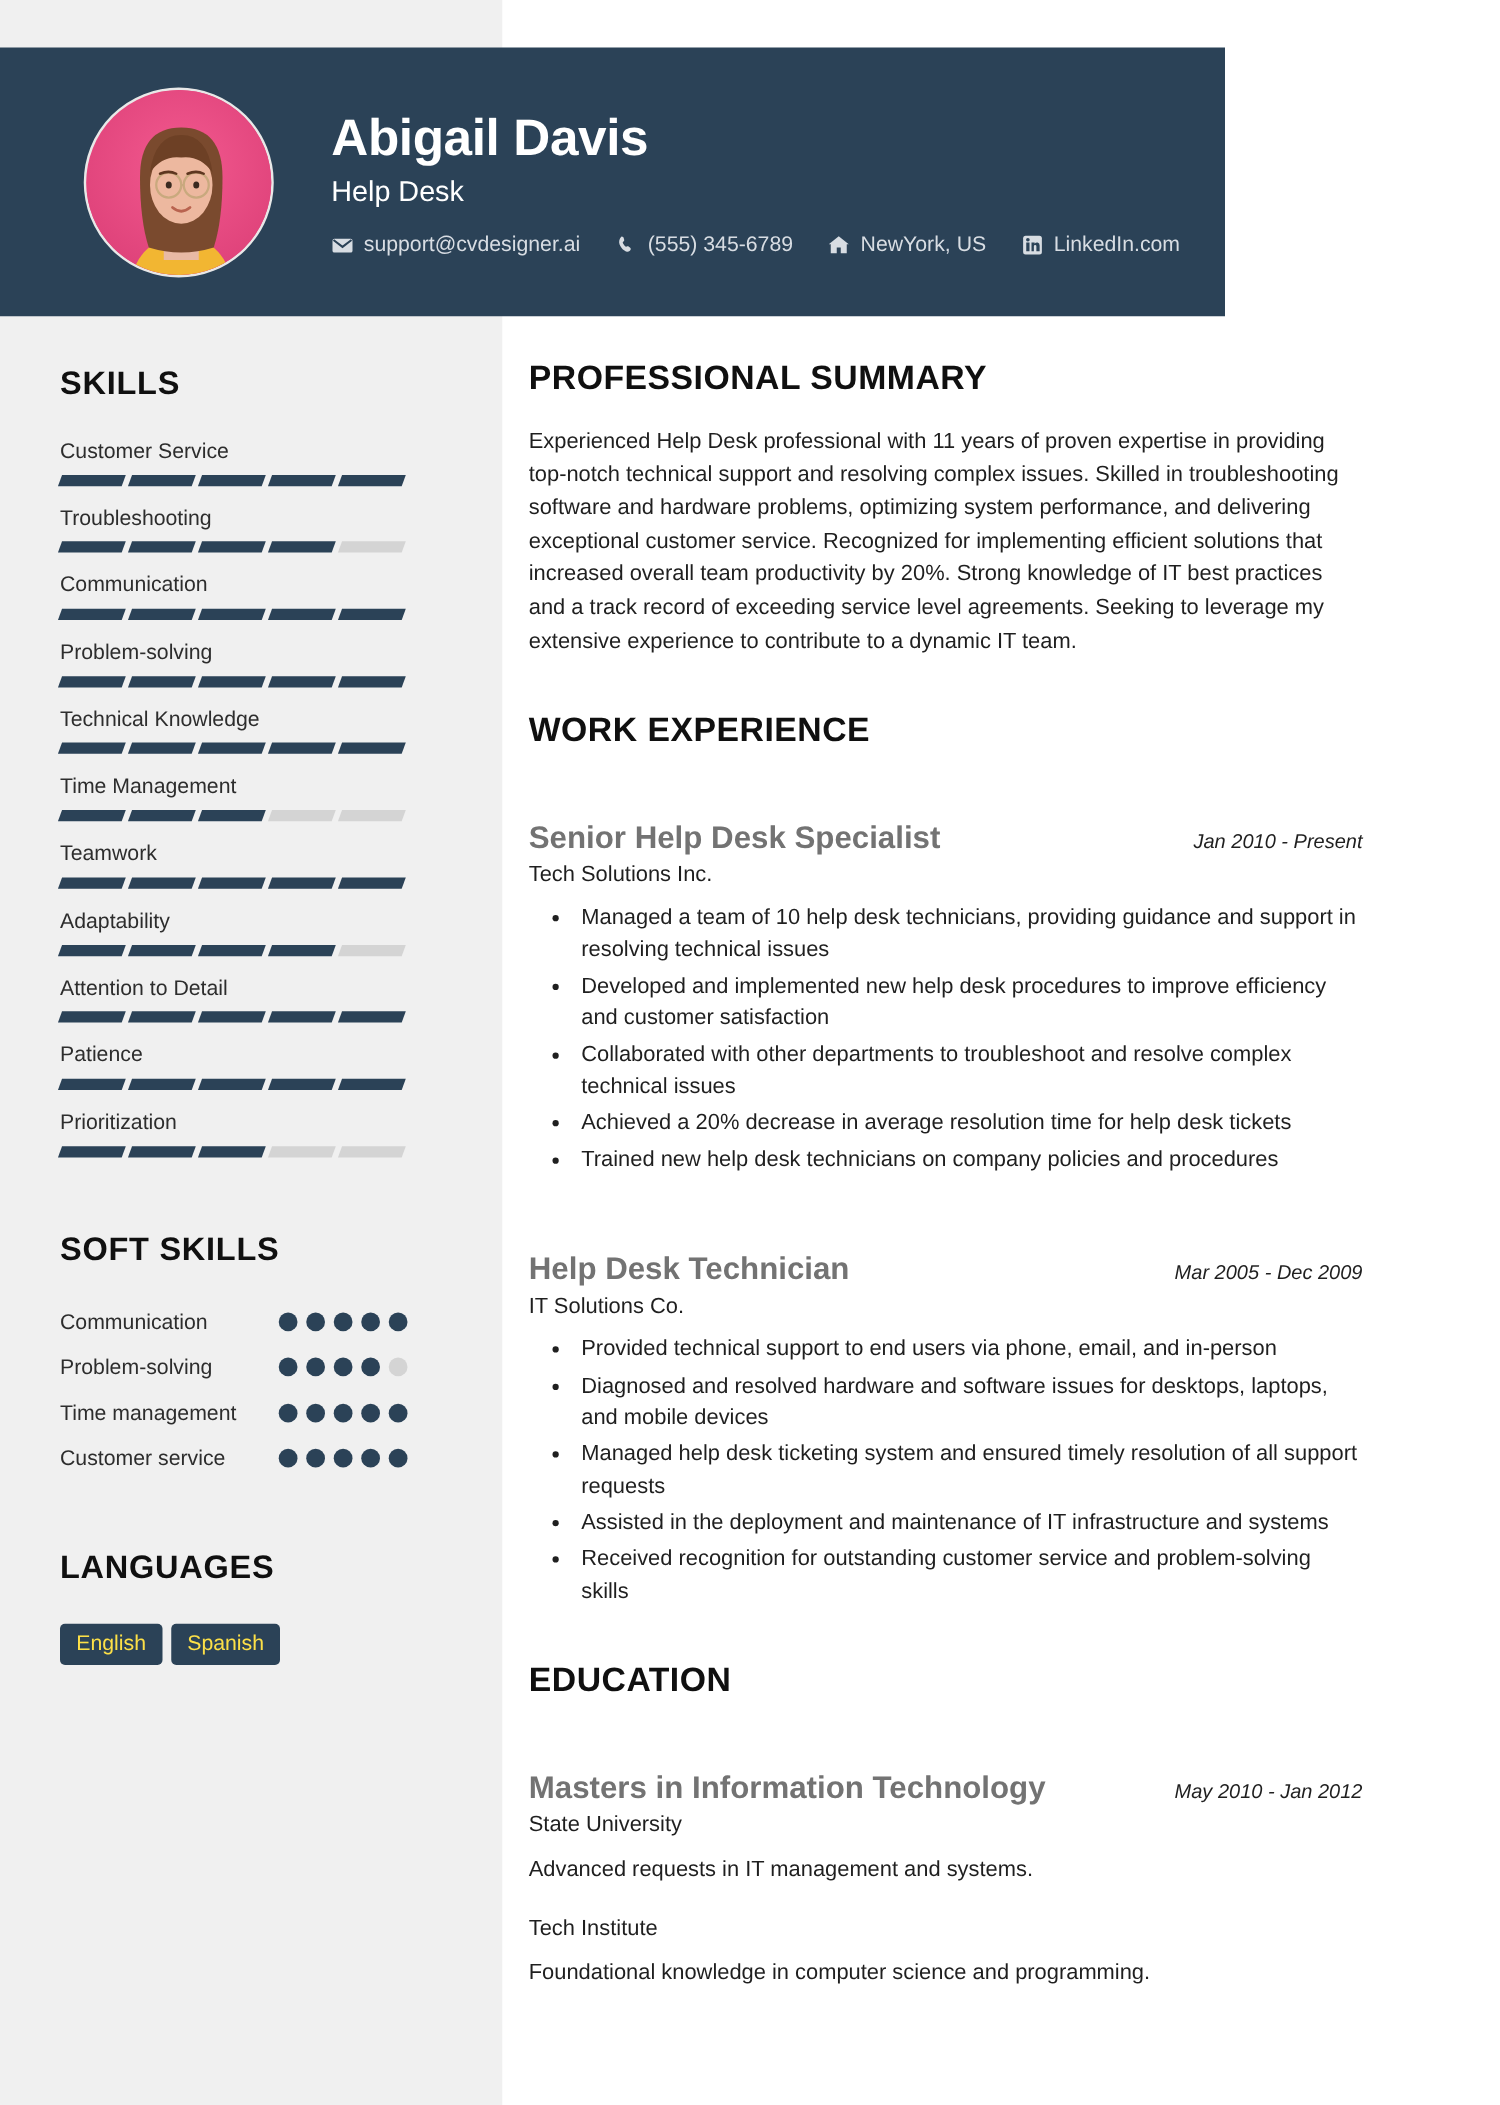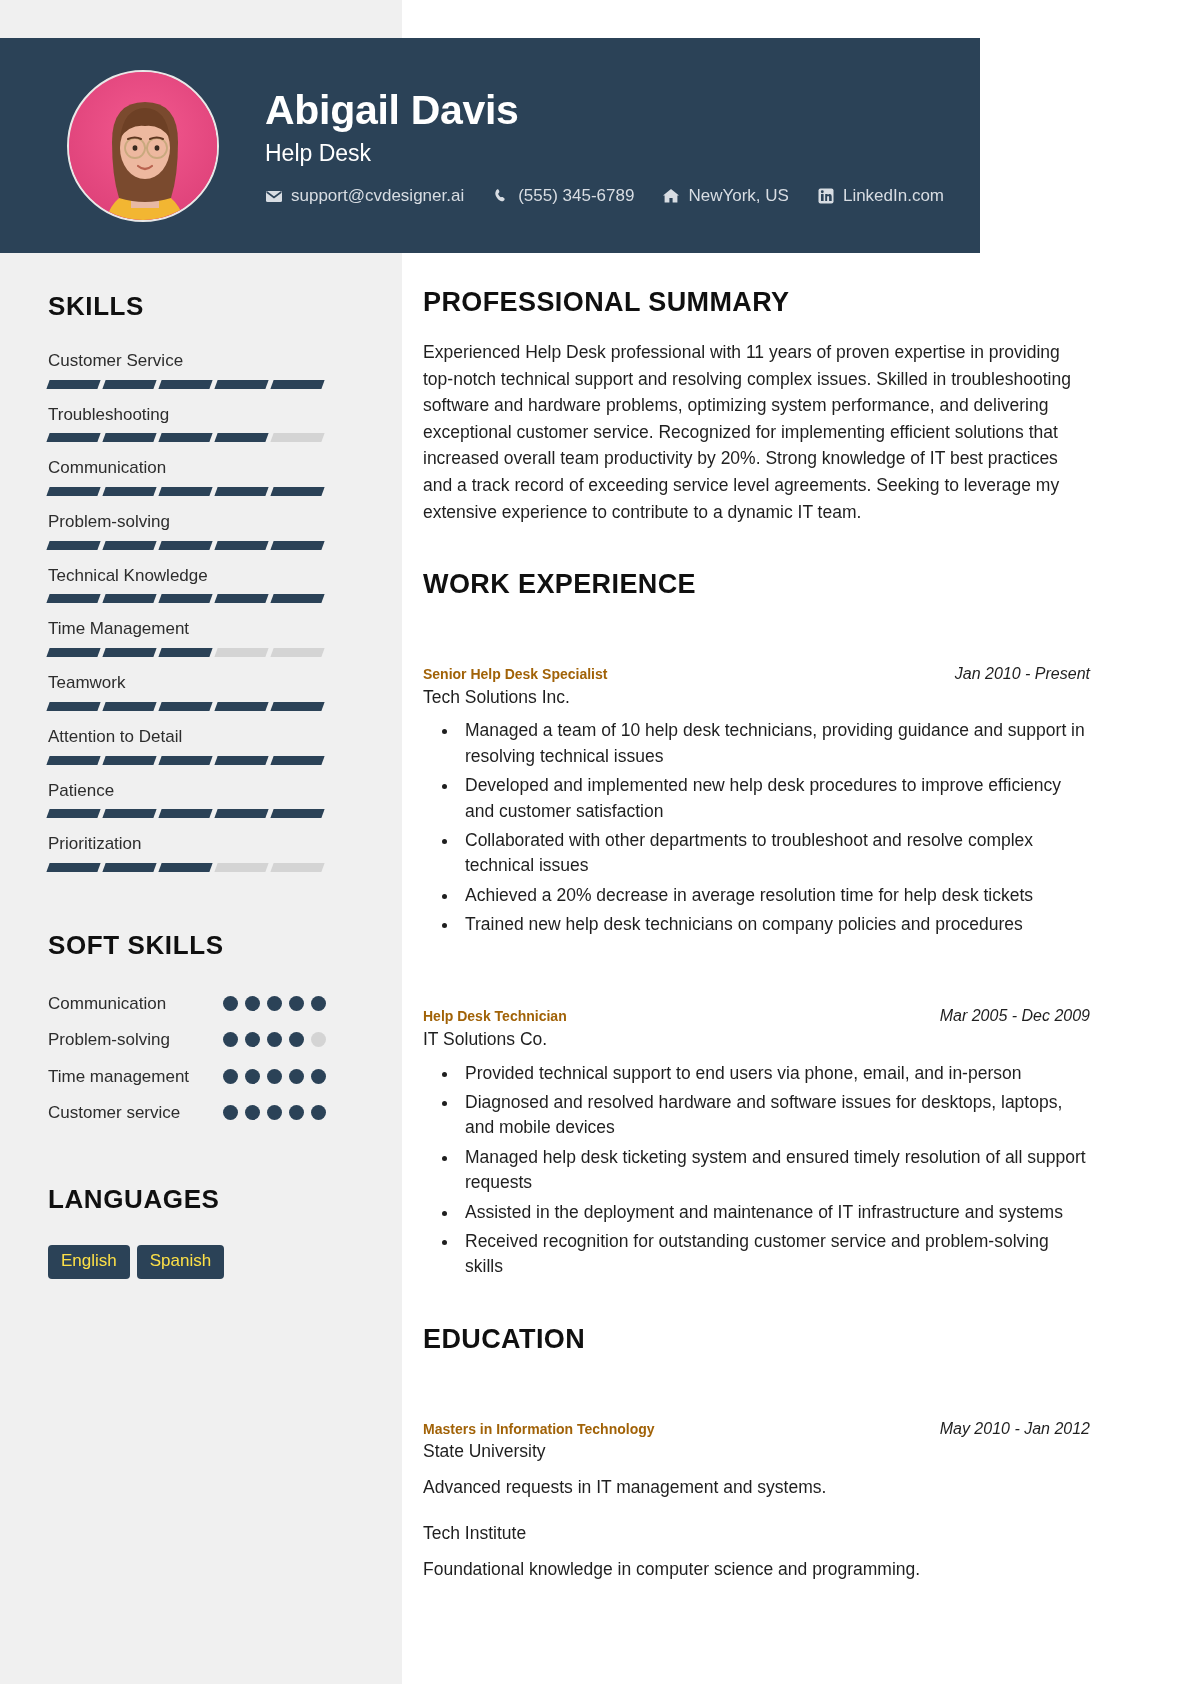--- a/index.html
+++ b/index.html
@@ -114,21 +114,21 @@
 
   .summary {
     font-size: 17.5px; line-height: 1.52; color: #1f1f1f; margin: 0;
   }
 
   .entry { margin-bottom: 26px; }
   .entry-top {
     display: flex; justify-content: space-between; align-items: baseline; gap: 14px;
   }
   .entry-title {
-    font-size: 14px; font-weight: 700; color: #a16207; line-height: 1.25;
+    font-size: 25px; font-weight: 700; color: #737373; line-height: 1.25;
   }
   .entry-date {
     font-size: 16px; font-style: italic; color: #1f1f1f; white-space: nowrap; flex: none; margin-top: 44px;
   }
   .entry-org { font-size: 17.5px; color: #1f1f1f; margin-top: 2px; line-height: 1.3; }
   .entry-desc { font-size: 17.5px; color: #1f1f1f; margin-top: 12px; line-height: 1.45; }
 
   ul.bullets { margin: 10px 0 0 0; padding-left: 36px; }
   ul.bullets li {
     font-size: 17.5px; line-height: 1.45; color: #1f1f1f;
@@ -299,20 +299,30 @@
           <div class="skill-name">Teamwork</div>
           <div class="bar">
             <div class="seg on"></div>
             <div class="seg on"></div>
             <div class="seg on"></div>
             <div class="seg on"></div>
             <div class="seg on"></div>
           </div>
         </div>
         <div class="skill">
+          <div class="skill-name">Adaptability</div>
+          <div class="bar">
+            <div class="seg on"></div>
+            <div class="seg on"></div>
+            <div class="seg on"></div>
+            <div class="seg on"></div>
+            <div class="seg"></div>
+          </div>
+        </div>
+        <div class="skill">
           <div class="skill-name">Attention to Detail</div>
           <div class="bar">
             <div class="seg on"></div>
             <div class="seg on"></div>
             <div class="seg on"></div>
             <div class="seg on"></div>
             <div class="seg on"></div>
           </div>
         </div>
         <div class="skill">

